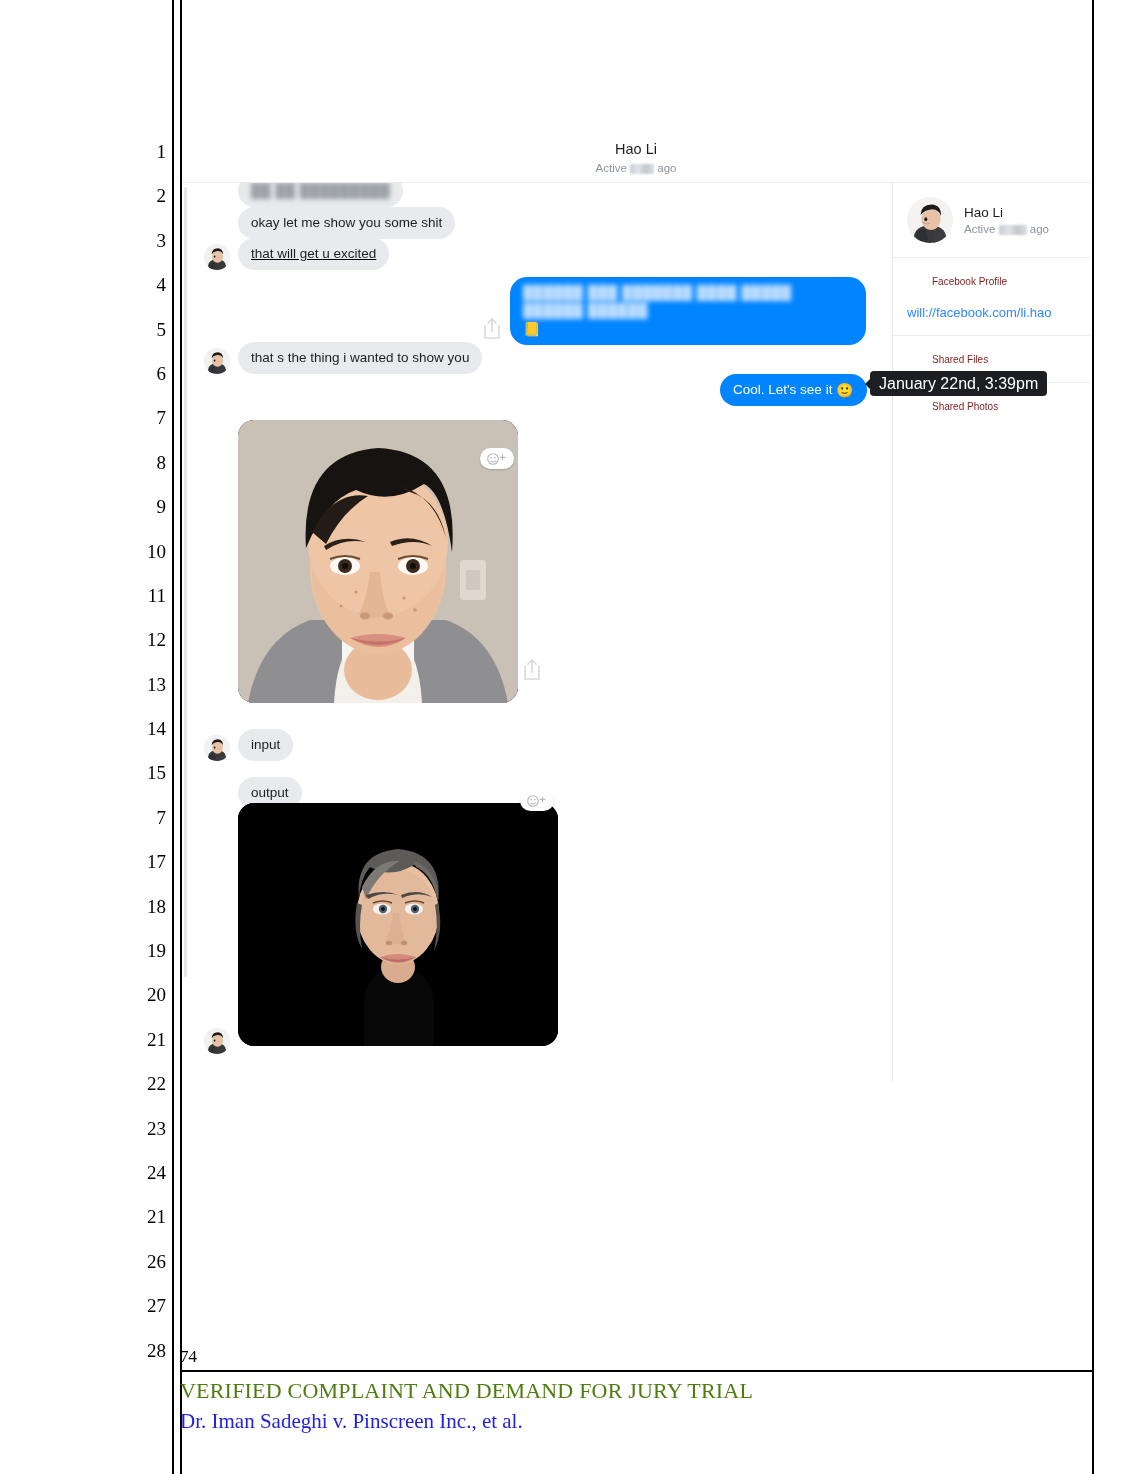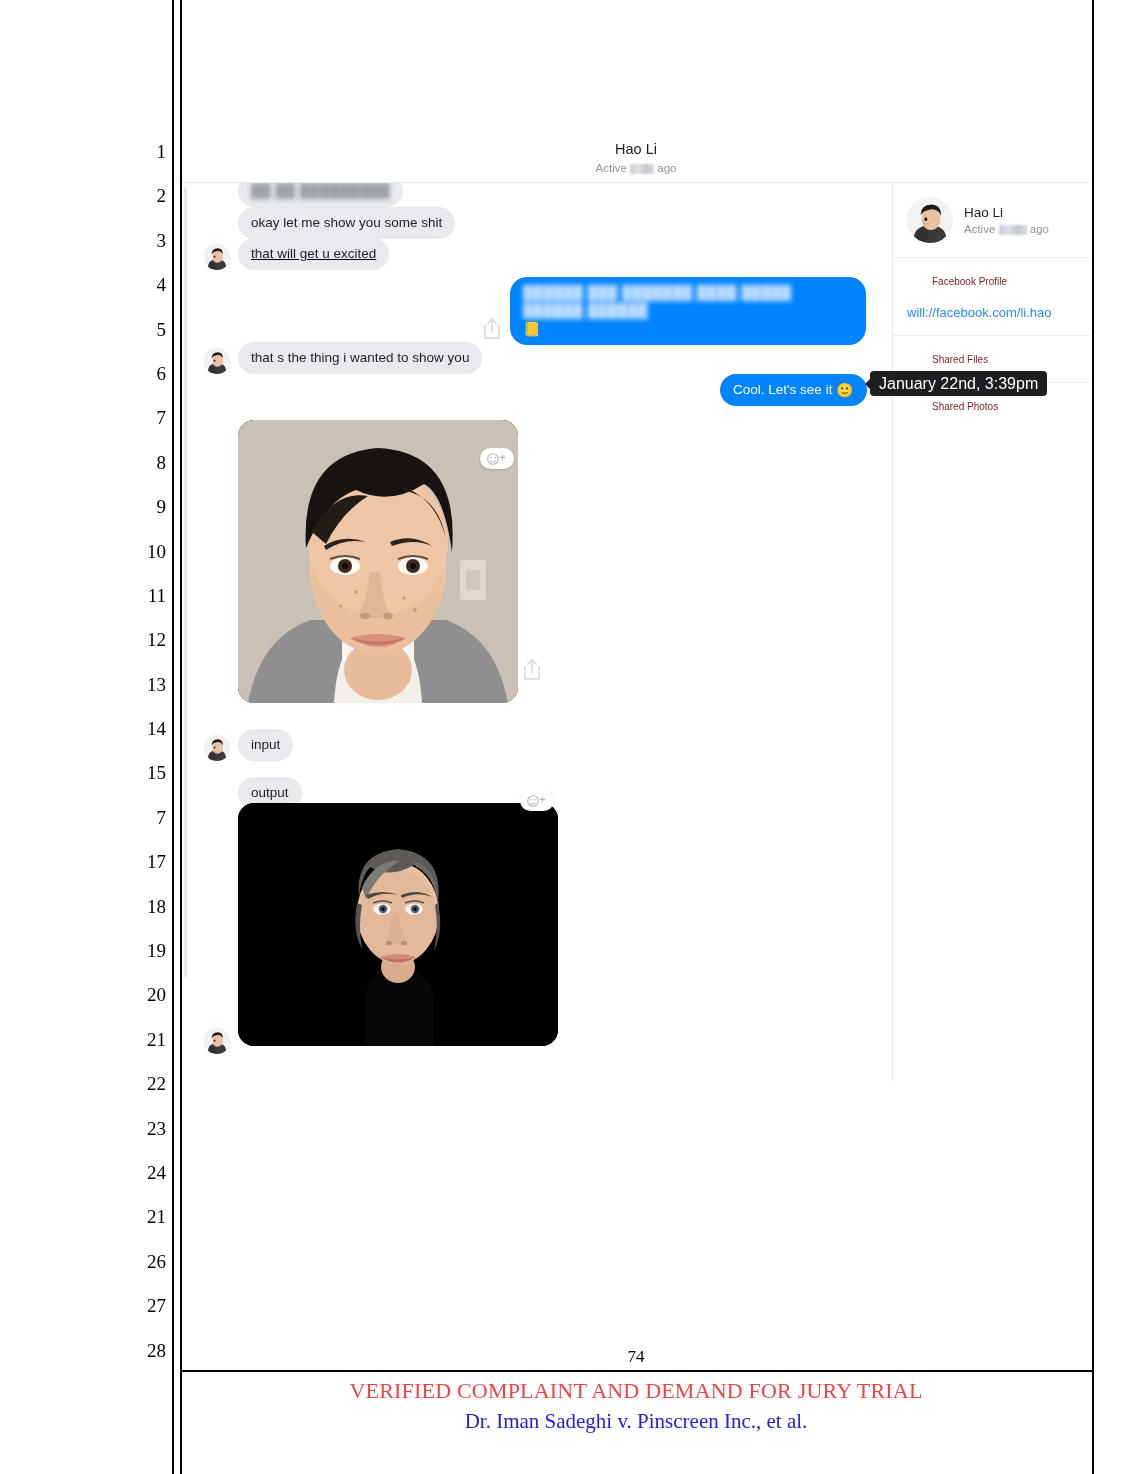--- a/index.html
+++ b/index.html
@@ -45,39 +45,39 @@
     line-height: 44.4px;
     display: block;
   }
 
   
   #footer-block {
     position: absolute;
     left: 180px;
     right: 47px;
     bottom: 38px;
-    text-align: center;
+    text-align: left;
   }
   #page-number {
     font-family: "Liberation Serif", serif;
     font-size: 17px;
     color: #000;
     line-height: 20px;
     margin-bottom: 3px;
   }
   #footer-rule {
     height: 2.5px;
     background: #000;
     margin-bottom: 4px;
   }
   #footer-title {
     font-family: "Liberation Serif", serif;
     font-size: 22px;
     letter-spacing: 0.2px;
-    color: #ef4444;
+    color: #4d7c0f;
     line-height: 30px;
     white-space: nowrap;
   }
   #footer-caption {
     font-family: "Liberation Serif", serif;
     font-size: 21px;
     color: #2222dd;
     line-height: 30px;
     white-space: nowrap;
   }

